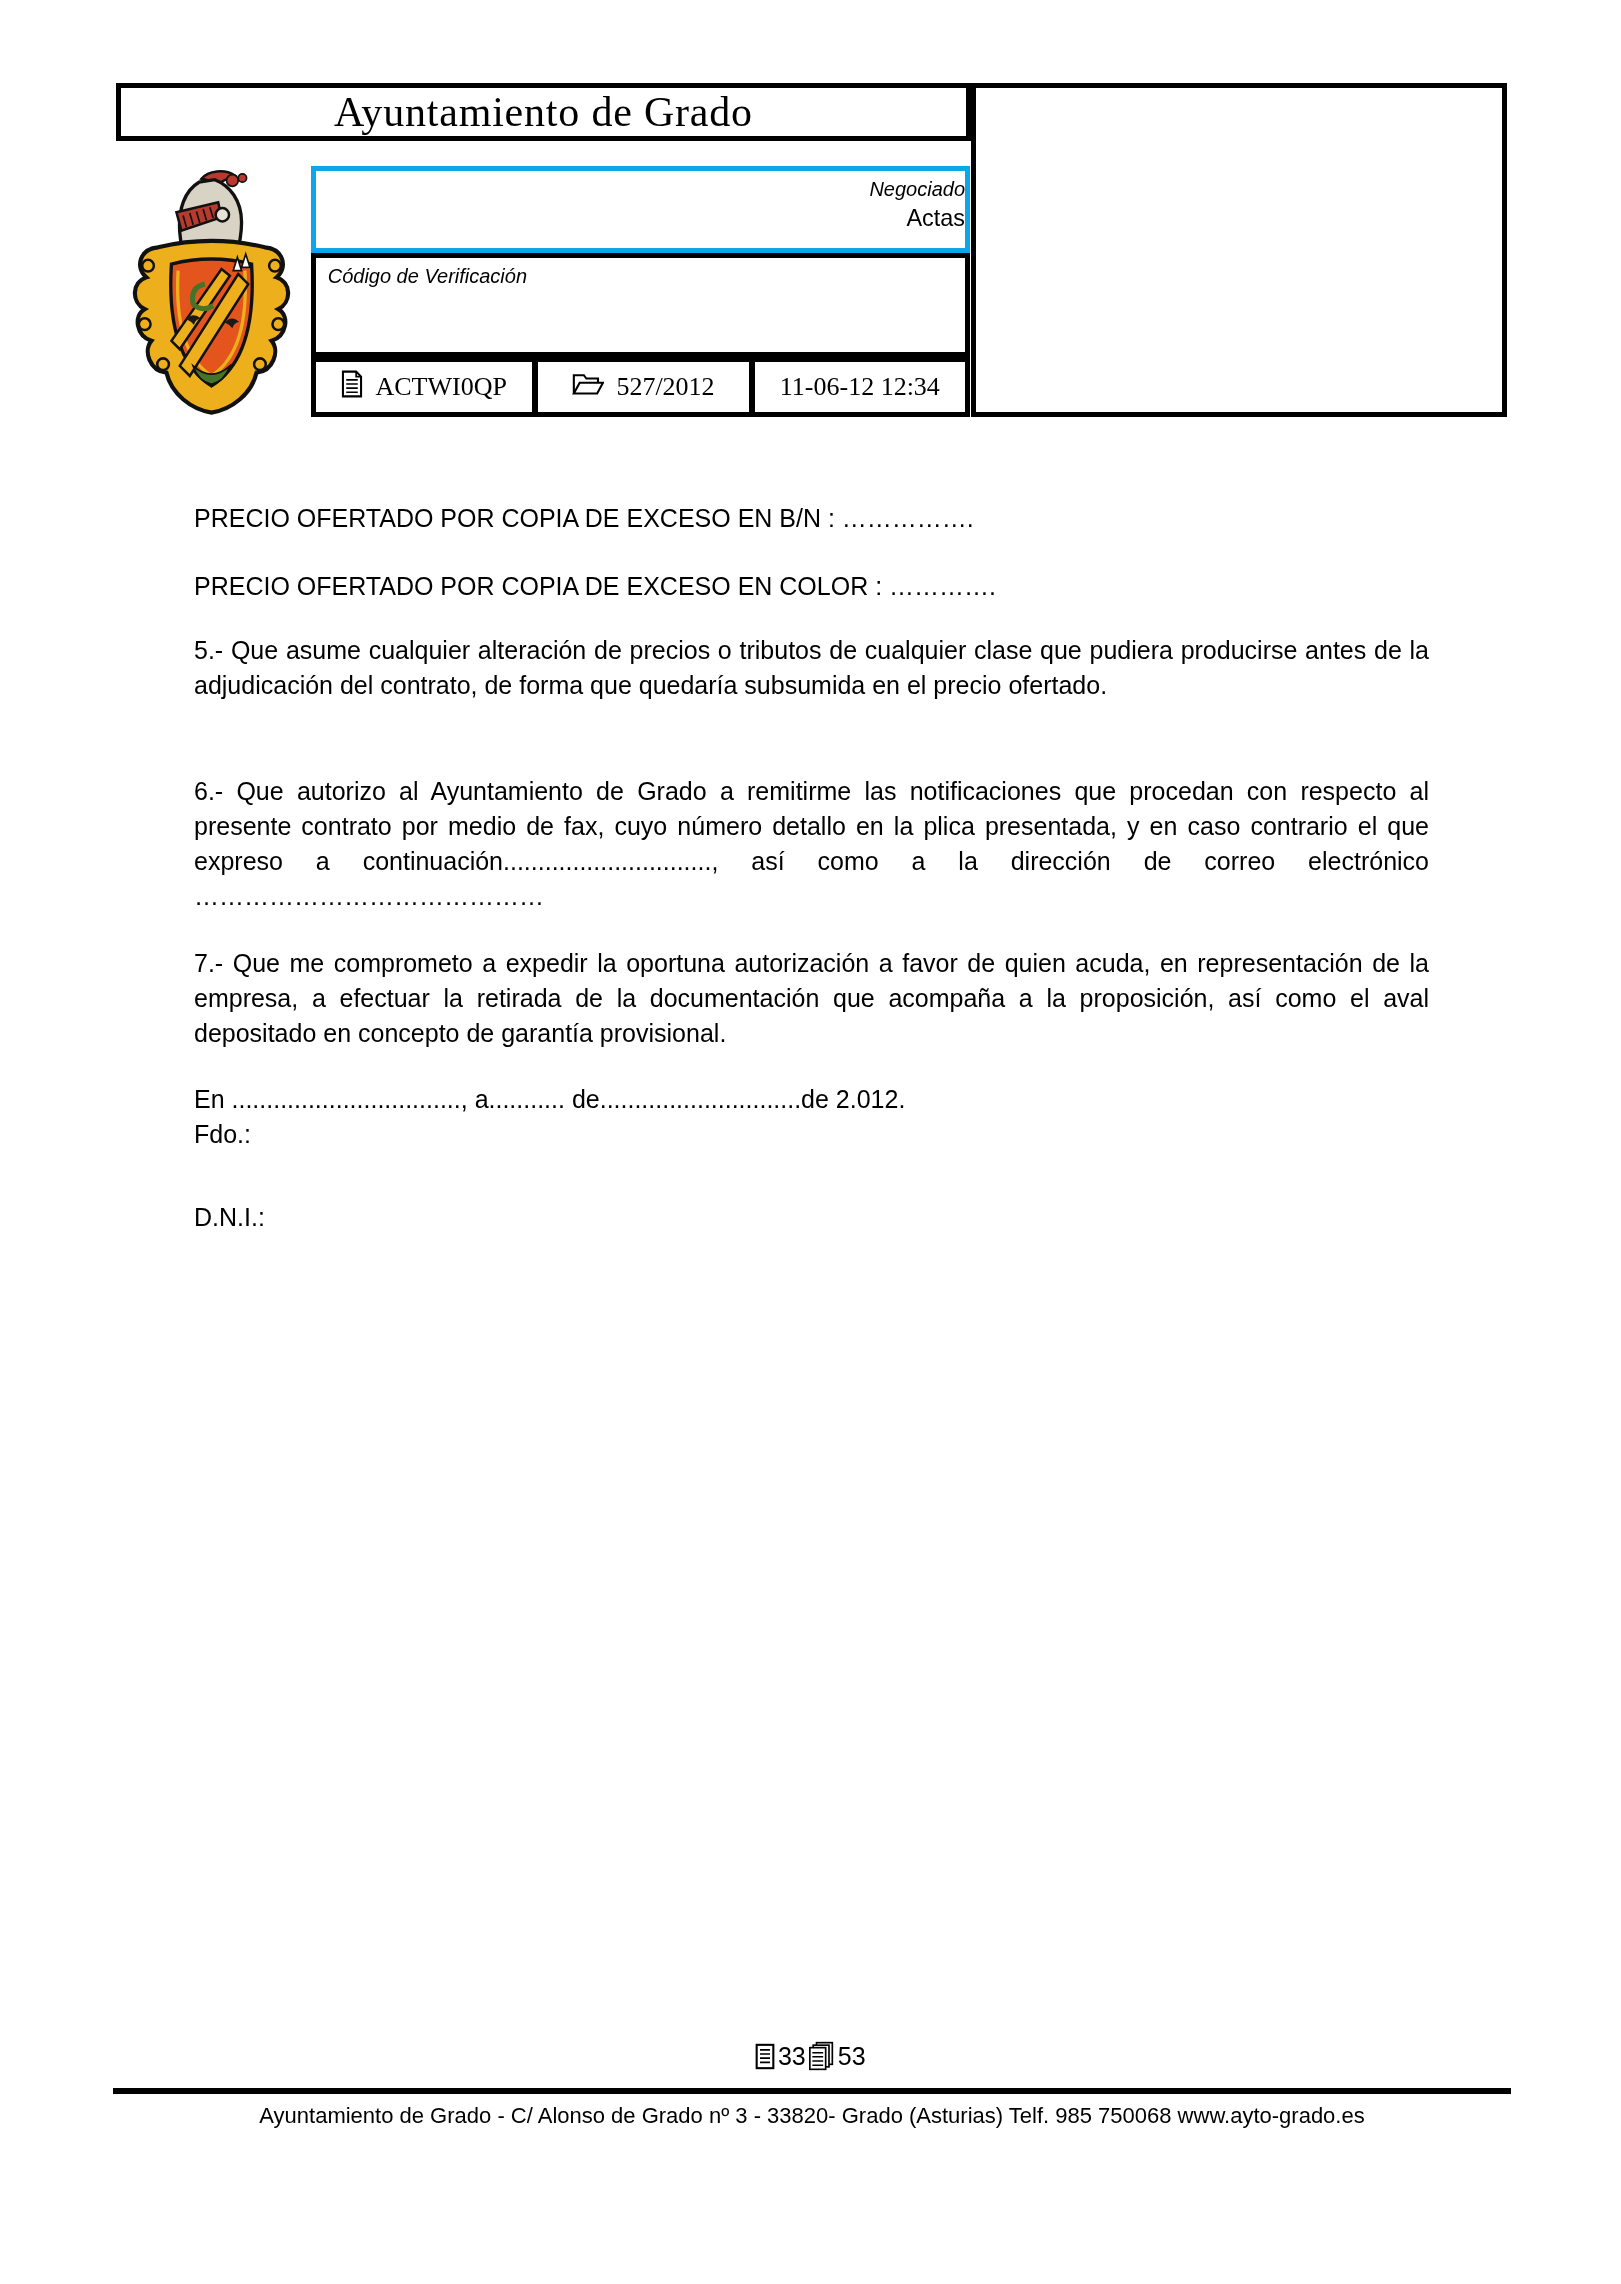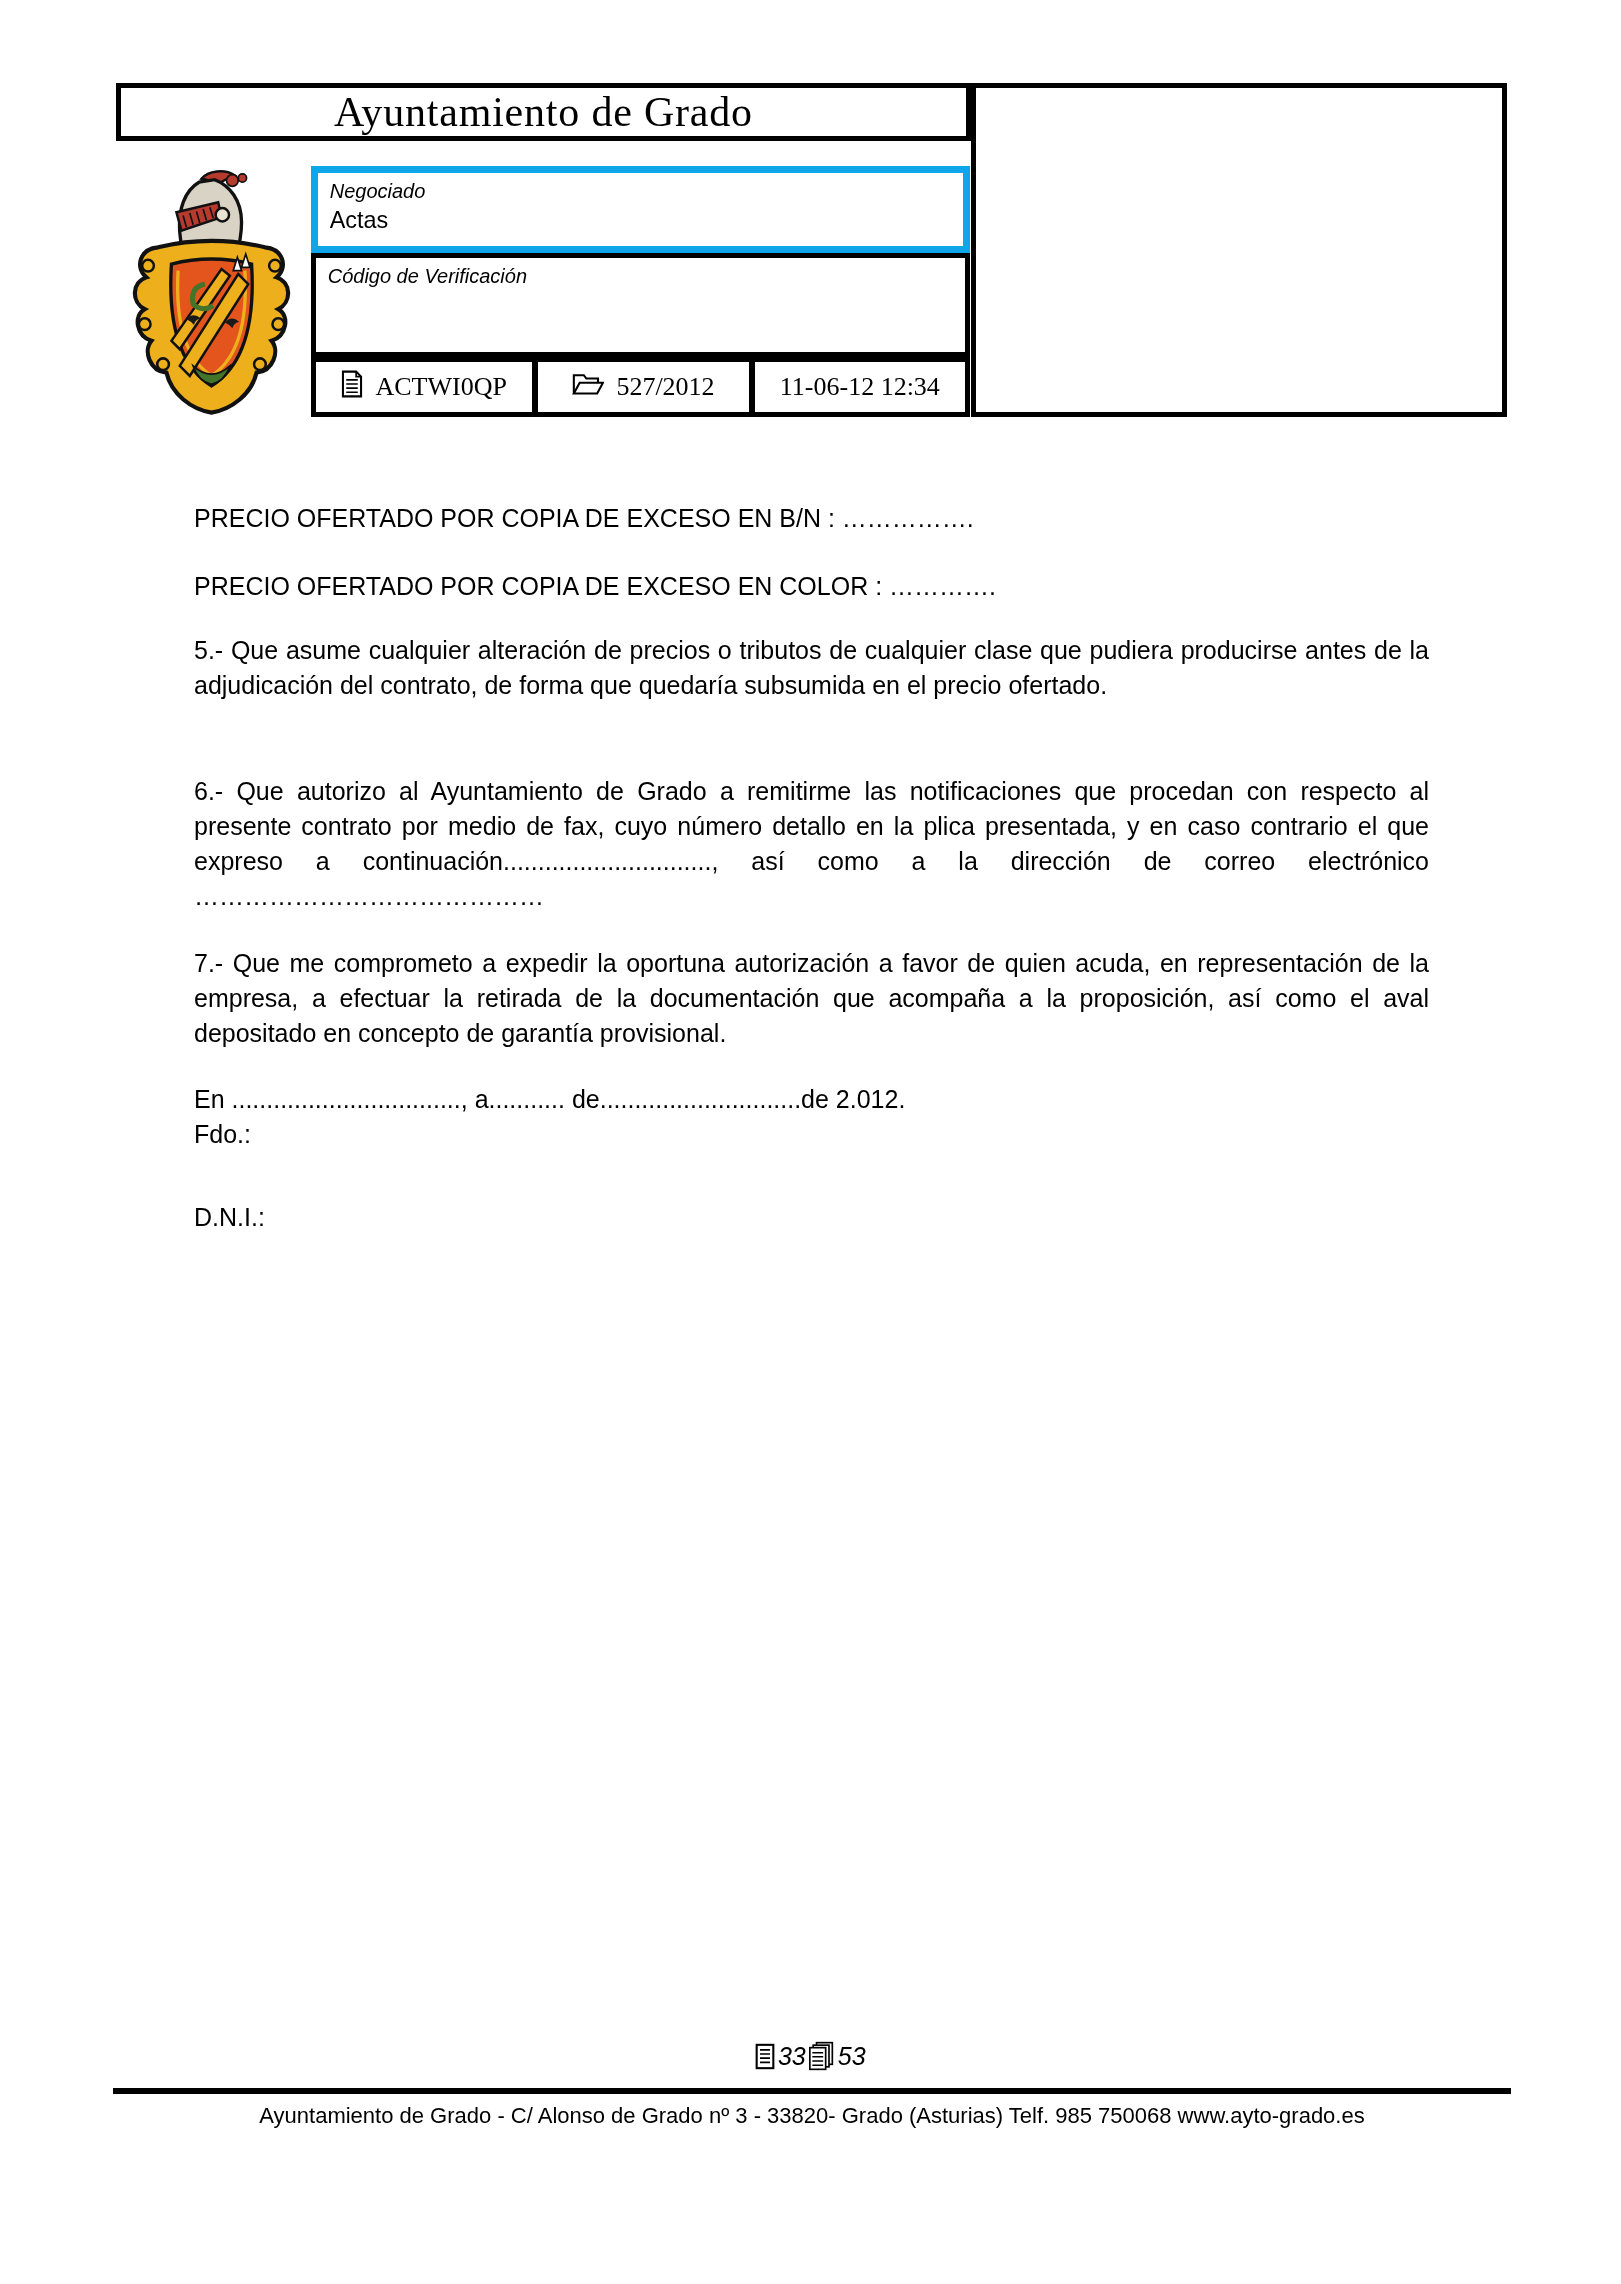--- a/index.html
+++ b/index.html
@@ -28,22 +28,23 @@
   }
   .right-box {
     position: absolute; left: 971px; top: 83px;
     width: 536px; height: 334px;
     border: 5.8px solid #000;
     background: #fff;
   }
   .negociado-box {
     position: absolute; left: 311px; top: 166px;
     width: 659px; height: 87px;
-    border: 7px solid #0ea5e9;
+    border: 5px solid #0ea5e9;
     padding: 6.7px 0 0 11.7px;
+    text-align: right;
   }
   .field-label {
     font-style: italic; font-size: 20px; line-height: 23.4px;
   }
   .field-value {
     font-size: 23.4px; line-height: 28px; margin-top: 3.3px;
   }
   .codigo-box {
     position: absolute; left: 311px; top: 253px;
     width: 659px; height: 104px;
@@ -82,21 +83,21 @@
   .blk-p6    { top: 774px; }
   .blk-p7    { top: 946px; }
   .blk-date  { top: 1082px; }
   .blk-fdo   { top: 1117px; }
   .blk-dni   { top: 1200px; }
 
   
   .page-indicator {
     position: absolute; left: 0; top: 2041px; width: 100%;
     display: flex; align-items: center; justify-content: center;
-    gap: 2.5px; font-size: 25px; font-style: italic;
+    gap: 2.5px; font-size: 25px;
   }
   .page-indicator svg { display: block; }
   .footer-bar {
     position: absolute; left: 113px; top: 2088px;
     width: 1398px; height: 5.8px; background: #000;
   }
   .footer-address {
     position: absolute; left: 113px; top: 2102px; width: 1398px;
     text-align: center; font-size: 22px; line-height: 27px;
   }

